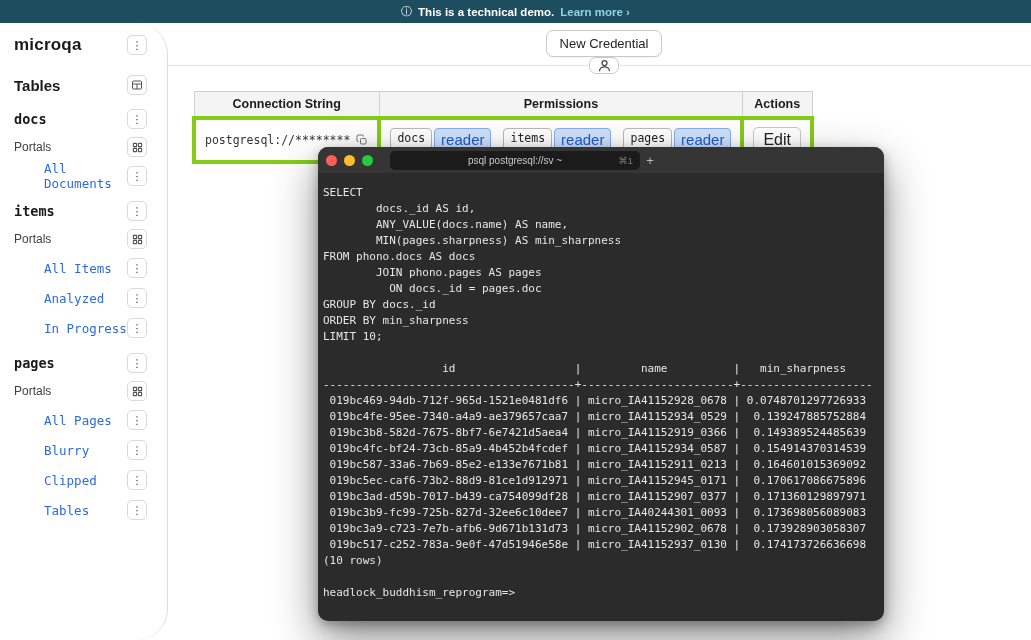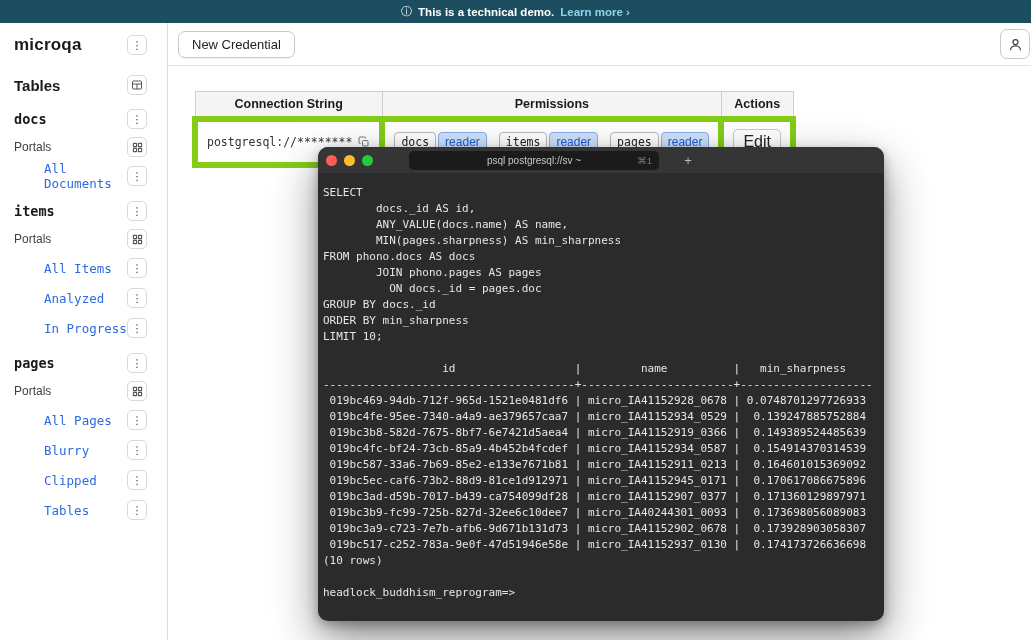--- a/index.html
+++ b/index.html
@@ -12,21 +12,21 @@
   .banner{
     height:23px;display:flex;align-items:center;justify-content:center;gap:6px;
     background:var(--banner-bg,#1d4e5f);color:#fff;font-size:11.5px;font-weight:600;
   }
   .banner .info{font-size:11px;font-weight:400;}
   .banner-link{color:var(--banner-link,#8fd2e8);cursor:pointer;text-decoration:none;font-weight:600;}
   
   .shell{display:flex;height:617px;}
   .sidebar{
     width:168px;min-width:168px;border-right:1px solid #ddd;box-sizing:border-box;
-    padding-top:0;background:#fff;
+    padding-top:0;background:#fff;border-radius:31px;
   }
   .side-row{
     display:flex;align-items:center;justify-content:space-between;
     height:28px;padding:0 20px 0 14px;
   }
   .app-row{margin-top:6px;height:32px;}
   .app-name{font-size:17px;font-weight:700;letter-spacing:.2px;}
   .tables-row{margin-top:10px;}
   .tables-heading{font-size:15px;font-weight:700;}
   .table-section{margin-top:6px;}
@@ -40,69 +40,69 @@
   .sq-btn{
     width:20px;height:20px;min-width:20px;border:1px solid #d9d9d9;border-radius:5px;
     background:#fff;display:flex;align-items:center;justify-content:center;
     padding:0;cursor:pointer;color:#555;font-size:11px;line-height:1;
   }
   .kebab{font-size:11px;color:#444;}
   
   main{flex:1;position:relative;}
   .toolbar{
     display:flex;align-items:center;justify-content:space-between;
-    padding:7px 1px 7px 10px;height:28px;border-bottom:1px solid #e4e4e4;
+    padding:7px 1px 7px 10px;height:28px;border-bottom:1px solid #e4e4e4;flex-direction:column;
   }
   .btn{
     background:#fff;border:1px solid #c9c9c9;border-radius:7px;padding:5px 13px;
     font-size:13px;color:#222;cursor:pointer;font-family:"Liberation Sans",sans-serif;
     box-shadow:0 1px 1px rgba(0,0,0,.04);
   }
   .btn.sm{padding:3px 9px;font-size:16px;border-radius:5px;}
   .icon-btn{
     width:30px;height:30px;border:1px solid #c9c9c9;border-radius:7px;background:#fff;
     display:flex;align-items:center;justify-content:center;cursor:pointer;padding:0;
   }
   .content{padding:25px 0 0 24px;}
   .cred-table{border-collapse:collapse;font-size:12.5px;}
   .cred-table th{
     border:1px solid #cfcfcf;background:#f4f4f4;font-weight:700;
     padding:5px 10px;text-align:center;
   }
-  .cred-table td{border:6px solid #84cc16;background:#fff;padding:7px 9px;}
+  .cred-table td{border:4px solid #84cc16;background:#fff;padding:7px 9px;}
   .th-conn{width:125px;}
   .th-perm{width:278px;}
   .th-act{width:34px;}
   .conn-inner{display:flex;align-items:center;gap:6px;}
   .conn{font-family:"DejaVu Sans Mono",monospace;font-size:11.5px;color:#333;}
   .copy-btn{border:none;background:none;padding:0;cursor:pointer;display:flex;align-items:center;}
   .perm-wrap{display:flex;align-items:center;gap:12px;flex-wrap:nowrap;}
   .perm-group{display:flex;gap:2px;}
   .chip{border-radius:4px;padding:2px 6px;line-height:1.25;white-space:nowrap;}
   .table-chip{
     border:1px solid #b9b9b9;background:#fff;color:#222;
     font-family:"DejaVu Sans Mono",monospace;font-size:11.5px;
   }
   .reader-chip{
     border:1px solid var(--chip-reader-border,#86aef0);
     background:var(--chip-reader-bg,#cfe1fb);
-    color:var(--chip-reader-text,#1d5bd6);font-size:12px;text-align:right;
+    color:var(--chip-reader-text,#1d5bd6);font-size:15px;text-align:right;
   }
   .act-cell{text-align:center;}
   
   .terminal{
     position:absolute;left:318px;top:147px;width:566px;height:474px;
     background:var(--terminal-bg,#2b2b2b);border-radius:10px;z-index:10;
     box-shadow:0 18px 45px rgba(0,0,0,.45),0 4px 12px rgba(0,0,0,.3);
     box-sizing:border-box;
   }
   .titlebar{
     height:26px;background:var(--terminal-titlebar-bg,#353535);
     border-radius:10px 10px 0 0;display:flex;align-items:center;
-    padding:0 8px;gap:20px;box-sizing:border-box;
+    padding:0 8px;gap:1px;box-sizing:border-box;
   }
   .lights{display:flex;gap:7px;align-items:center;}
   .light{width:11px;height:11px;border-radius:50%;display:inline-block;cursor:pointer;}
   .light.red{background:var(--traffic-red,#ff5f57);}
   .light.yellow{background:var(--traffic-yellow,#febc2e);}
   .light.green{background:var(--traffic-green,#28c840);}
   .tab{
     height:19px;display:flex;align-items:center;justify-content:center;
     position:relative;font-size:10px;cursor:pointer;box-sizing:border-box;
   }

